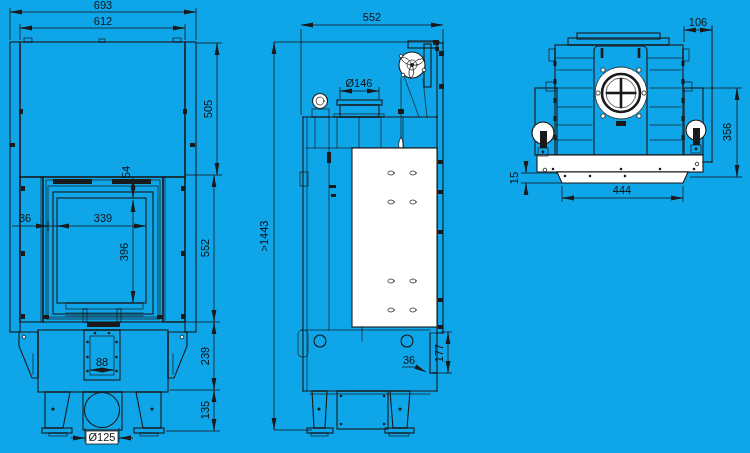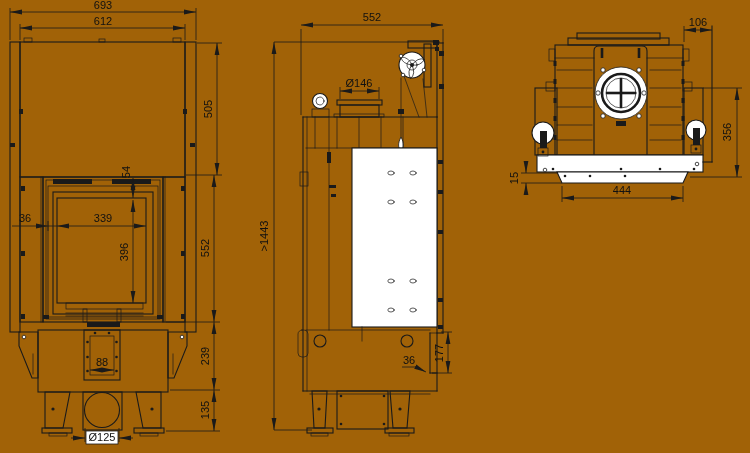--- a/index.html
+++ b/index.html
@@ -1,16 +1,16 @@
 <!DOCTYPE html>
 <html><head>
 <meta charset="utf-8">
 <style>
   html,body{margin:0;padding:0;background:#ffffff;}
-  .canvas{position:relative;width:750px;height:453px;background:#a16207;overflow:hidden;}
+  .canvas{position:relative;width:750px;height:453px;background:#0ea5e9;overflow:hidden;}
   svg text{font-family:"Liberation Sans","DejaVu Sans",sans-serif;font-size:11px;fill:#111;}
   .s1{stroke:#1a1a1a;fill:none;stroke-width:1.1;stroke-linejoin:miter;stroke-linecap:square;}
   .s2{stroke:#1a1a1a;fill:none;stroke-width:0.7;stroke-linecap:square;}
   .wf{fill:#ffffff;stroke:#1a1a1a;stroke-width:1.1;}
   .wf2{fill:#ffffff;stroke:#1a1a1a;stroke-width:0.8;}
   .dk{fill:#1a1a1a;stroke:none;}
   .dot{fill:#1a1a1a;stroke:none;}
   .hole{fill:#ffffff;stroke:#1a1a1a;stroke-width:0.8;}
   .dim{stroke:#1a1a1a;fill:none;stroke-width:0.8;stroke-linecap:butt;}
   .b25{stroke:#1a1a1a;fill:none;stroke-width:2.6;}

